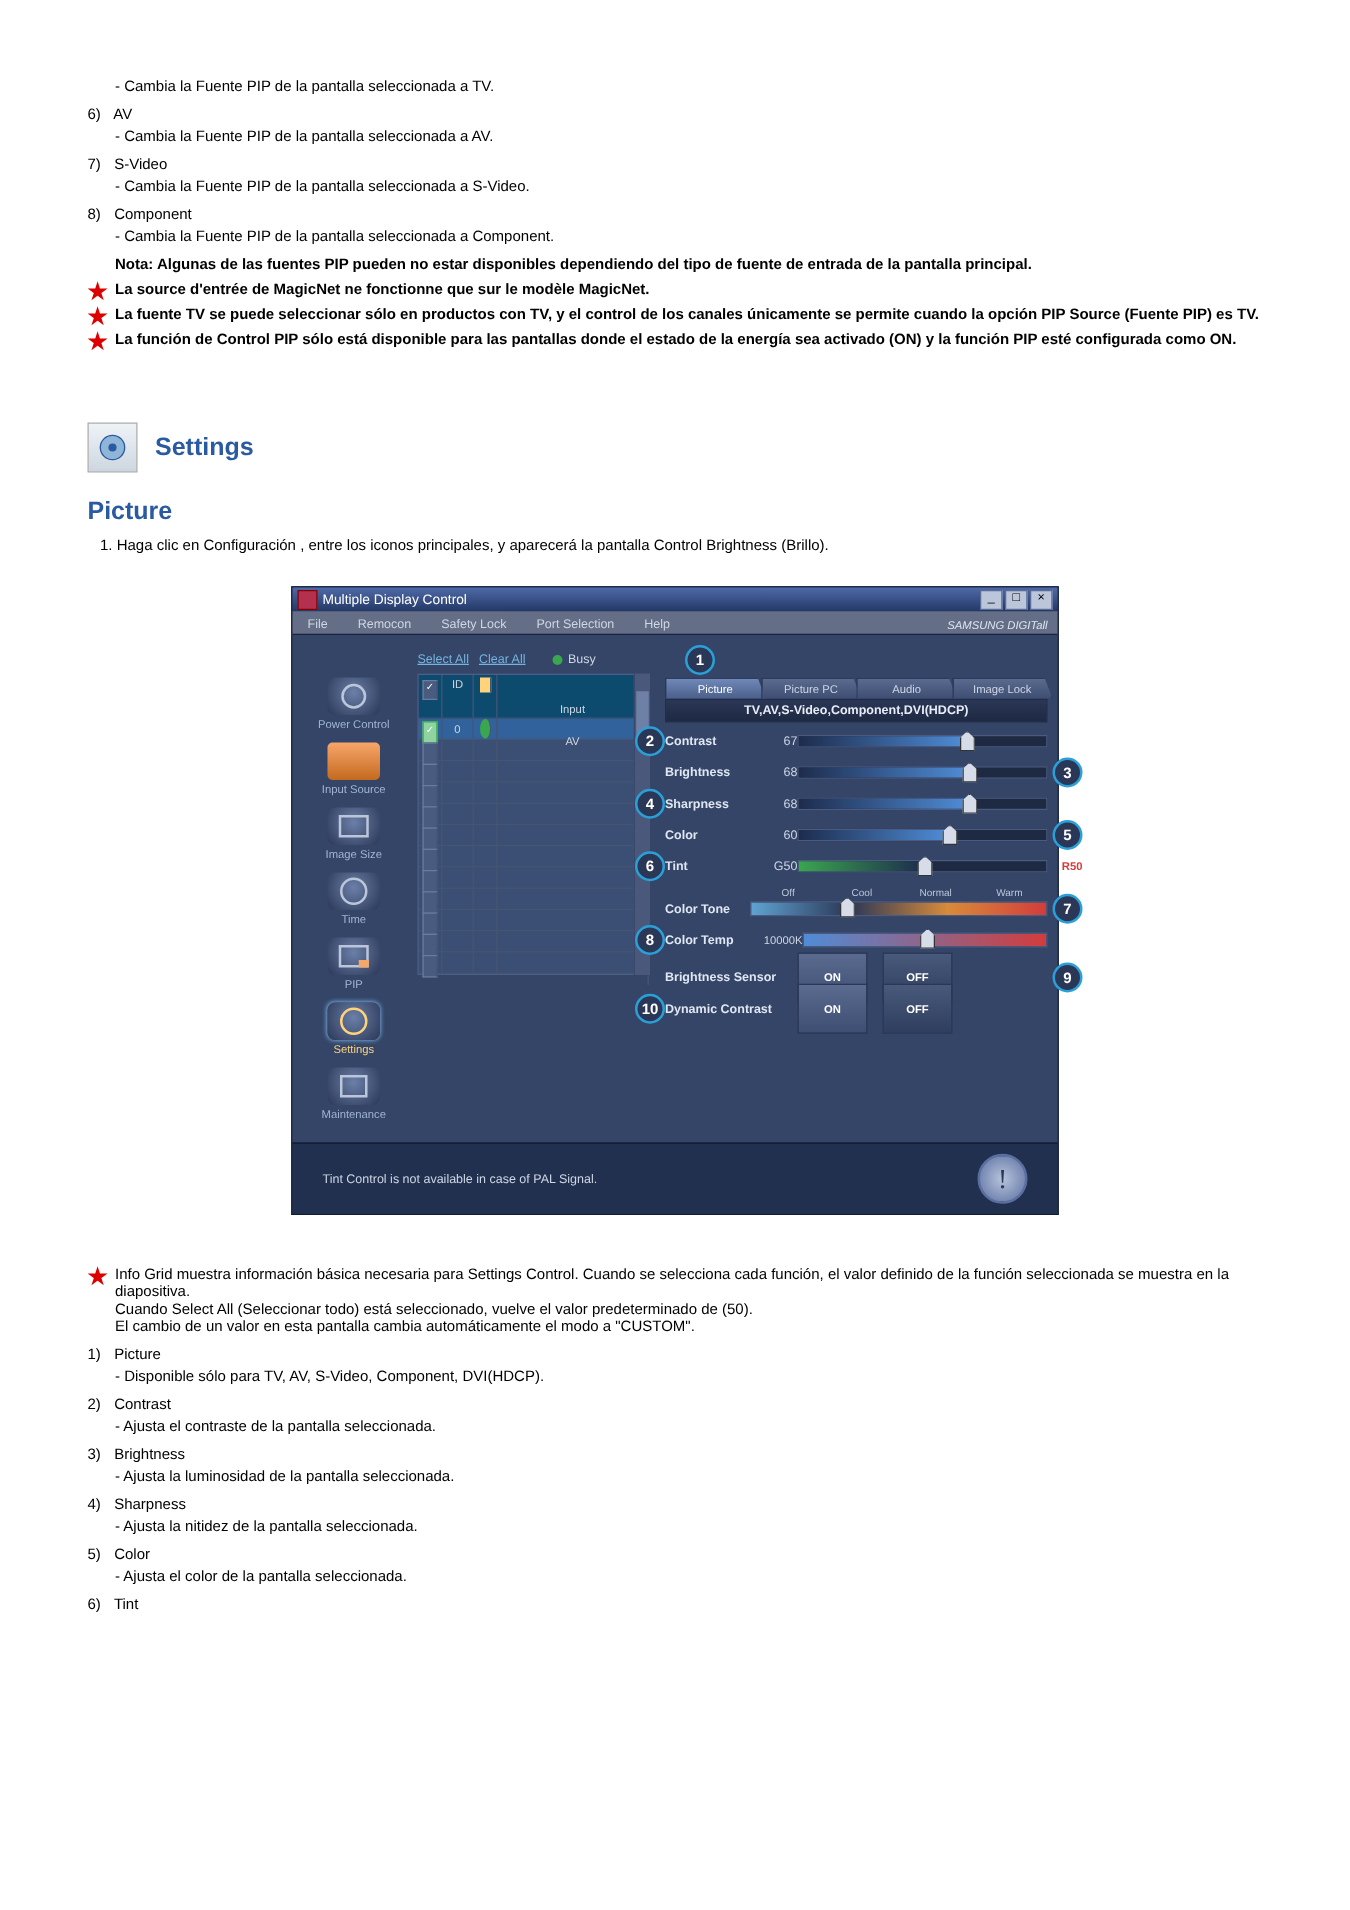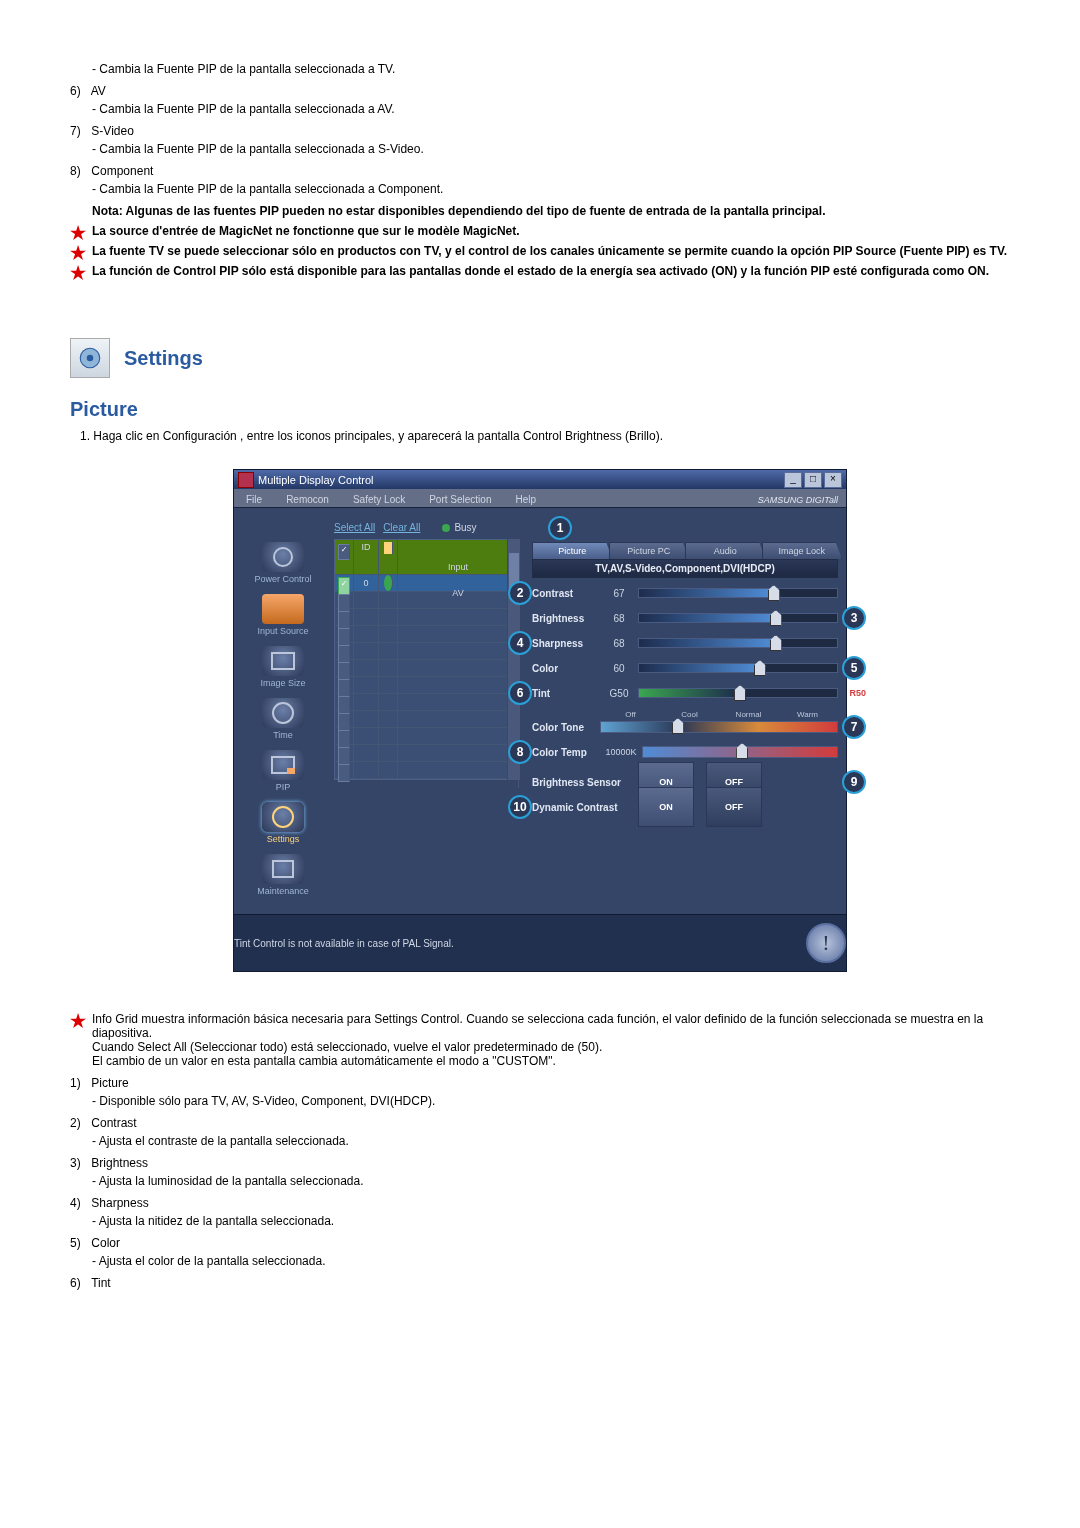--- a/index.html
+++ b/index.html
@@ -147,21 +147,21 @@
     padding: 4px 4px 4px 2px;
   }
   .top-btns { display:flex; gap:8px; align-items:center; margin-bottom:6px; }
   .linkbtn { color:#74b3de; font-size:10px; text-decoration:underline; }
   .busy { margin-left: 14px; display:flex; align-items:center; gap:4px; }
   .busy-dot { width:8px;height:8px;border-radius:50%; background:#3aa64f; }
   .mdc-grid {
     border: 1px solid #4d5f86;
     background: #3b4e73;
   }
-  .grid-head { display:flex; background:#4d7c0f; border-bottom:1px solid #455574; }
+  .grid-head { display:flex; background:#0c4a6e; border-bottom:1px solid #455574; }
   .grid-head span { border-right:1px solid #455574; text-align:center; font-size:9px; padding:2px 0; }
   .gc-check{width:18px;} .gc-id{width:24px;} .gc-dot{width:18px;} .gc-input{flex:1;margin-top:20px;}
   .grid-row { display:flex; height:16px; align-items:center; border-bottom:1px solid #455574; }
   .grid-row span { border-right:1px solid #455574; text-align:center; font-size:9px; height:16px; line-height:16px; }
   .cb { width:10px;height:10px;border:1px solid #6a7ba0; display:inline-block; background:#4a5b80; margin-top:2px;}
   .cb.on::after{content:"✓"; color:#fff; font-size:8px; position:relative; top:-3px;}
   .dot-g { width:8px;height:8px;border-radius:50%;background:#3aa64f;display:inline-block;}
   .scroll-rail { position:absolute; right:0; top:0; bottom:0; width:12px; background:#4a597b; border-left:1px solid #3a486a;}
   .scroll-thumb { background:#6f80a6; height:40px; margin:14px 1px 0 1px; }
   .grid-wrap{position:relative;}
@@ -187,39 +187,39 @@
   .tab.active { background: linear-gradient(#7089b8,#4a5f8a); color:#fff; }
   .mode-strip {
     background: linear-gradient(#2a3756,#1e2942);
     text-align:center; color:#e7ecf6; font-size:10px; font-weight:bold;
     padding: 3px 0; border:1px solid #222c46;
   }
   .ctrl-row {
     display:flex; align-items:center; height:20px; margin-top:5px; position:relative;
   }
   .ctrl-label { width:68px; font-size:10px; font-weight:bold; color:#e0e6f2; }
-  .ctrl-val { width:38px; font-size:10px; text-align:center; color:#cfd6e4; }
+  .ctrl-val { width:38px; font-size:10px; text-align:right; color:#cfd6e4; }
   .slider {
     flex:1; height:8px; background:#1e2942; border:1px solid #4a5a80; position:relative;
   }
   .slider-fill.blue { position:absolute; top:0; bottom:0; left:0; background: linear-gradient(to right,#1d2c4d,#4f8cd6); }
   .slider-thumb { position:absolute; top:-4px; width:10px; height:14px; background:#d6dde9; border:1px solid #333; clip-path: polygon(50% 0, 100% 35%, 100% 100%, 0 100%, 0 35%); }
   .tone-slider { flex:1; height:10px; background: linear-gradient(to right,#5fa3d2,#2a3756,#d88b3a,#d23c3c); position:relative; border:1px solid #4a5a80;}
   .tone-labels { position:absolute; top:-12px; left:0; right:0; display:flex; font-size:8px; color:#bcc6da;}
   .tone-labels span{flex:1; text-align:center;}
   .temp-slider { flex:1; height:10px; background: linear-gradient(to right,#4f8cd6,#d23c3c); position:relative; border:1px solid #4a5a80;}
   .onoff { display:flex; gap:12px; flex:1; }
   .onoff-btn { width:54px; text-align:center; padding:14px 0; font-size:9px; font-weight:bold;
     background: linear-gradient(#5a6b8f,#3d4e72); border:1px solid #2a3756; color:#fff; }
   .onoff-btn.off { background: linear-gradient(#49597b,#2f3e5e); }
 
   .r50 { position:absolute; right:-28px; color:#d23c3c; font-size:9px; font-weight:bold; }
 
   .status-bar {
-    background: #21304f; padding: 8px 0; display:flex; align-items:center;
+    background: #21304f; padding: 8px 24px; display:flex; align-items:center;
     border-top: 1px solid #121932;
   }
   .status-text { flex:1; font-size:10px; color:#cfd6e4; }
   .status-icon {
     width:36px; height:36px; border:2px solid #5a6fa0; border-radius:50%;
     background: radial-gradient(circle,#b8c4dc,#5a6fa0);
     display:flex; align-items:center; justify-content:center; color:#2a3756; font-size:22px; font-family:"Times New Roman",serif;
   }
 
   .body-list .item { margin-bottom: 4px; }

